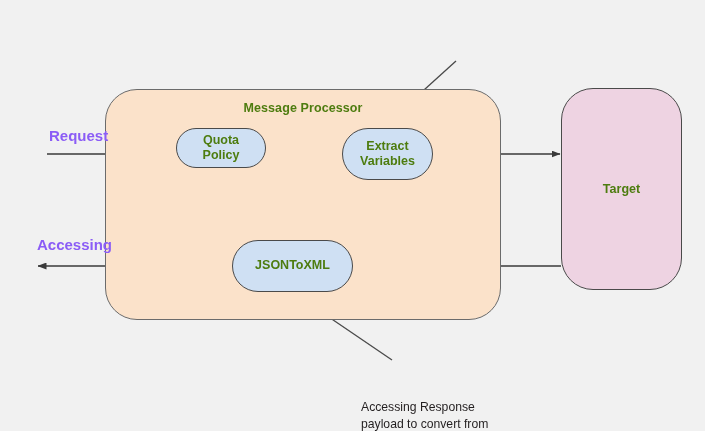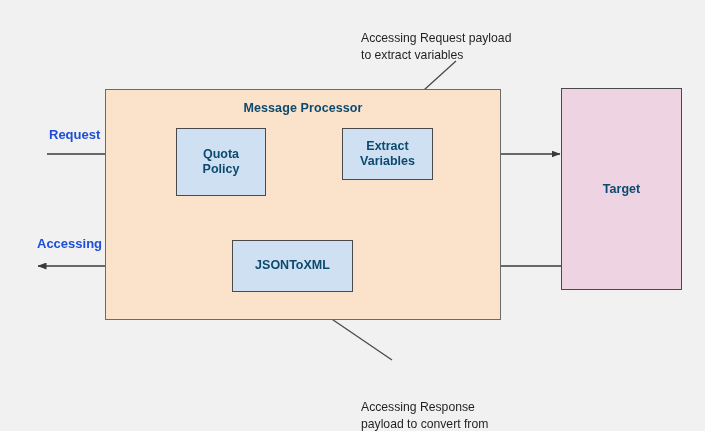--- a/index.html
+++ b/index.html
@@ -24,21 +24,22 @@
   }
 
   
   .box {
     position: absolute;
     box-sizing: border-box;
     display: flex;
     align-items: center;
     justify-content: center;
     text-align: center;
-    color: #0c4a6e;
+    color: #4d7c0f;
+    border-radius: 32px;
   }
   .container-box {
     left: 105px;
     top: 89px;
     width: 396px;
     height: 231px;
     background: #fbe2ca;
     border: 1.6px solid #6b6b6b;
     align-items: flex-start;
     justify-content: center;
@@ -50,41 +51,41 @@
     letter-spacing: 0.1px;
   }
 
   .policy-box {
     background: #cfe0f3;
     border: 1.4px solid #4a4a4a;
     font-size: 12.5px;
     font-weight: bold;
     line-height: 1.22;
   }
-  .quota-box   { left: 176px; top: 128px; width: 90px;  height: 68px; }
+  .quota-box   { left: 176px; top: 128px; width: 90px;  height: 40px; }
   .extract-box { left: 342px; top: 128px; width: 91px;  height: 52px; }
   .jsonxml-box { left: 232px; top: 240px; width: 121px; height: 52px; }
 
   .target-box {
     left: 561px;
     top: 88px;
     width: 121px;
     height: 202px;
     background: #eed3e2;
     border: 1.4px solid #4a4a4a;
     font-size: 12.5px;
     font-weight: bold;
   }
 
   
   .flow-label {
     position: absolute;
-    font-size: 13px;
+    font-size: 15px;
     font-weight: bold;
-    color: #1d4ed8;
+    color: #8b5cf6;
     white-space: nowrap;
     padding-left: 18px;
   }
   .label-request  { left: 31px; top: 127px; }
   .label-response { left: 19px; top: 236px; }
 
   .annotation {
     position: absolute;
     font-size: 12.2px;
     color: #231f20;
@@ -143,20 +144,18 @@
   </div>
 
   <div class="box target-box">
     <span>Target</span>
   </div>
 
   <div class="flow-label label-request">Request</div>
 
   <div class="flow-label label-response">Accessing</div>
 
-  <div class="annotation anno-top" style="white-space: pre-line;">Accessing Request payload
-to extract variables</div>
 
   <div class="annotation anno-bottom" style="white-space: pre-line; margin-top: 36px;">Accessing Response
 payload to convert from
 JSON TO XML</div>
 
 </div>
 
 </body></html>

